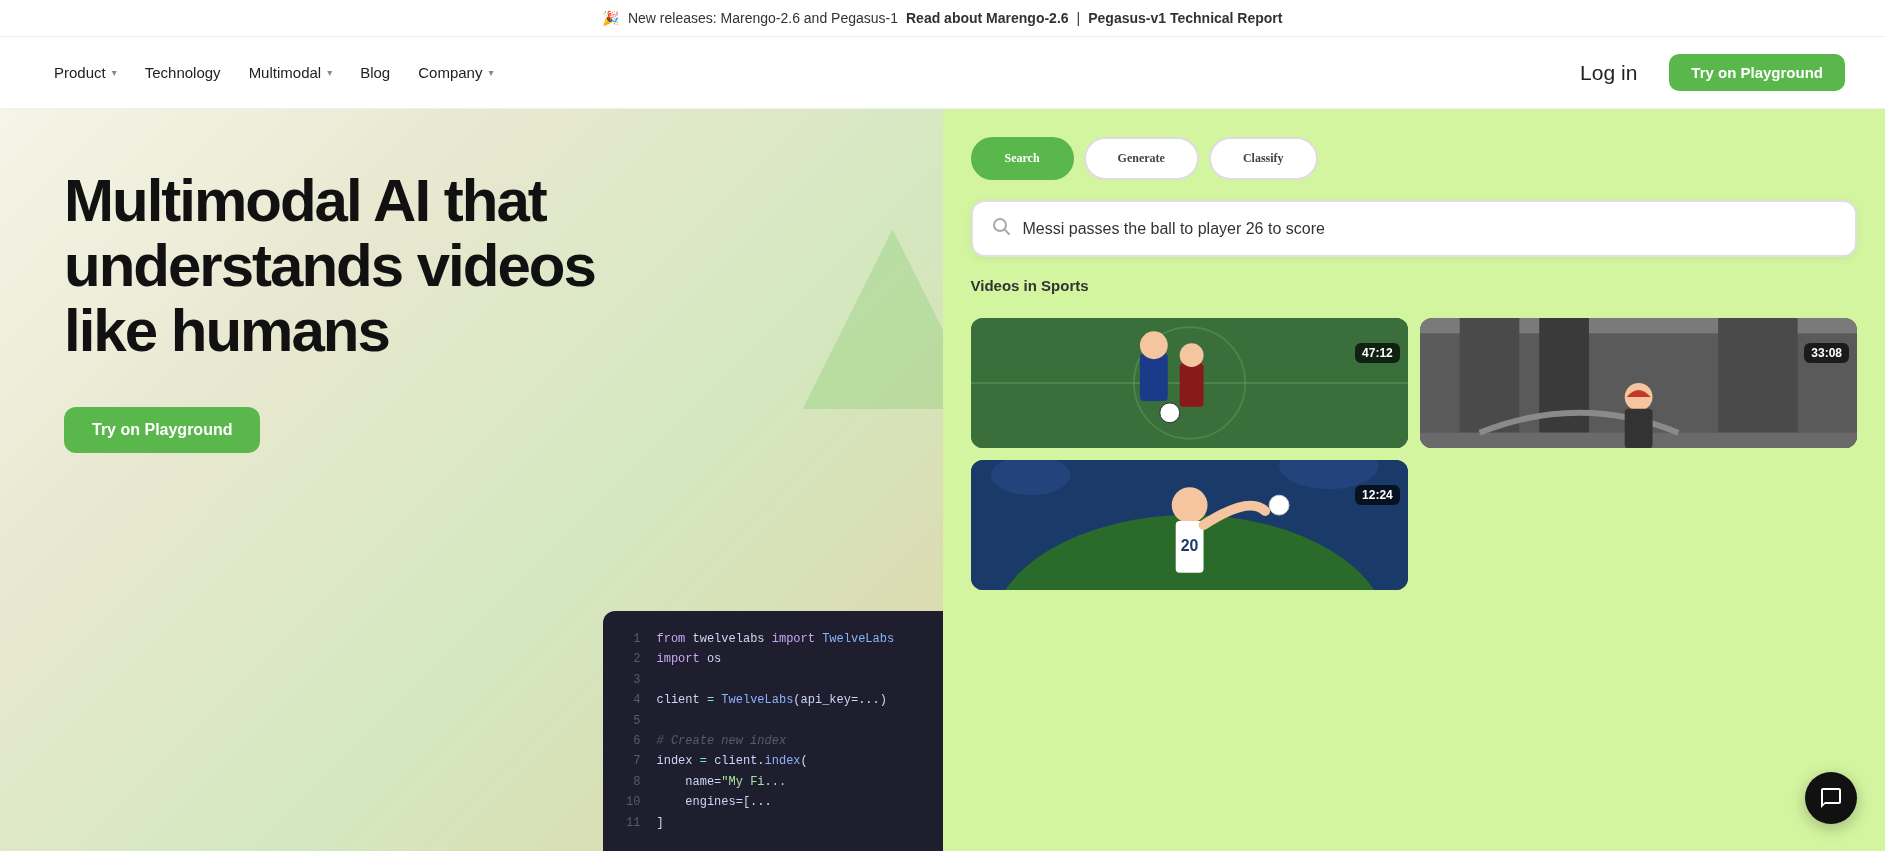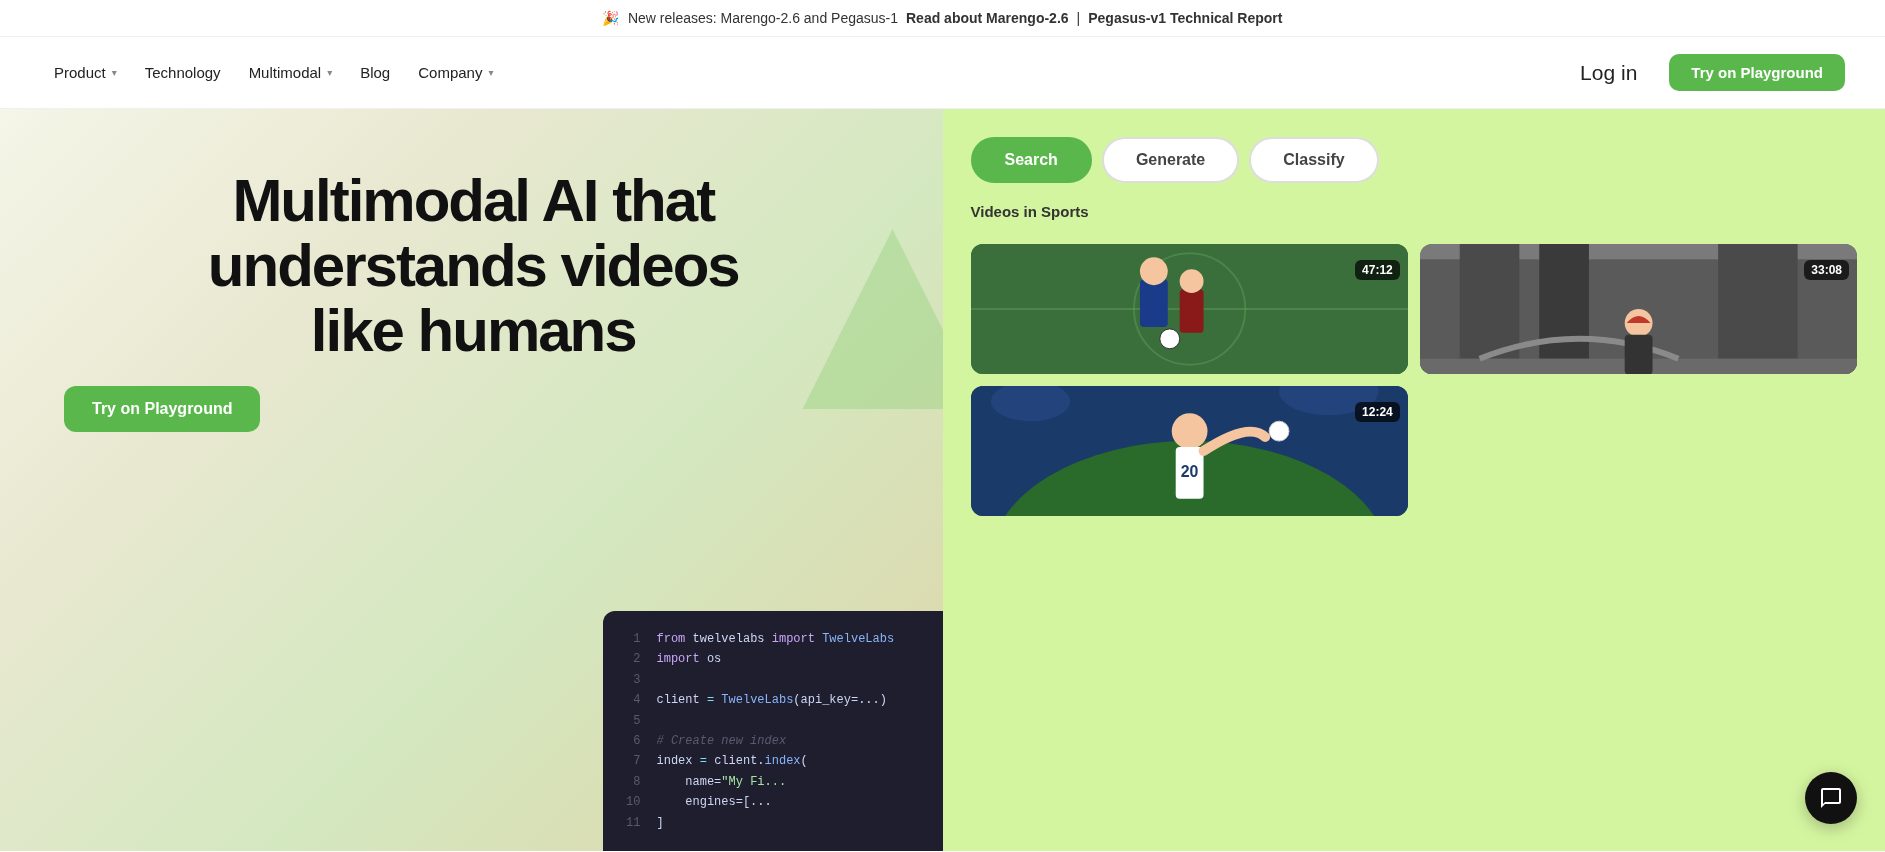--- a/index.html
+++ b/index.html
@@ -126,22 +126,21 @@
       opacity: 0.35;
     }
 
     .hero-content { position: relative; z-index: 2; }
     .hero-title {
       font-size: 60px;
       font-weight: 800;
       line-height: 1.08;
       color: #111;
       letter-spacing: -2px;
-      margin-bottom: 23px;
-      text-align: center;
+      margin-bottom: 44px;
     }
     .hero-subtitle {
       font-size: 17px;
       color: #444;
       line-height: 1.6;
       max-width: 480px;
       margin-bottom: 36px;
     }
     .hero-subtitle a { color: #5ab74c; text-decoration: none; font-weight: 500; }
 
@@ -178,25 +177,26 @@
     }
 
     
     .demo-tabs {
       display: flex;
       gap: 10px;
     }
     .demo-tab {
       padding: 12px 32px;
       border-radius: 50px;
-      font-size: 16px;
+      font-size: 12px;
       font-weight: 600;
       cursor: pointer;
       border: 2px solid transparent;
       transition: all 0.15s;
+      font-family: Liberation Serif, serif;
     }
     .demo-tab.active {
       background: #5ab74c;
       color: #fff;
       border-color: #5ab74c;
     }
     .demo-tab.inactive {
       background: #fff;
       color: #444;
       border-color: #ddd;
@@ -234,21 +234,21 @@
     }
     .video-thumb {
       border-radius: 12px;
       overflow: hidden;
       position: relative;
       height: 130px;
       background: #888;
     }
     .video-duration {
       position: absolute;
-      top: 16px; right: 8px;
+      top: 25px; right: 8px;
       background: rgba(0,0,0,0.7);
       color: #fff;
       font-size: 12px;
       font-weight: 600;
       padding: 3px 7px;
       border-radius: 6px;
     }
 
     
     .video-soccer {
@@ -419,20 +419,29 @@
 
   <div class="hero-right">
     <div class="demo-panel">
 
       <div class="demo-tabs">
         <button class="demo-tab active">Search</button>
         <button class="demo-tab inactive">Generate</button>
         <button class="demo-tab inactive">Classify</button>
       </div>
 
+      <div class="demo-search">
+        <span class="search-icon-wrap">
+          <svg viewBox="0 0 20 20" fill="none" width="20" height="20">
+            <circle cx="9" cy="9" r="6" stroke="#aaa" stroke-width="2"></circle>
+            <line x1="13.5" y1="13.5" x2="18" y2="18" stroke="#aaa" stroke-width="2" stroke-linecap="round"></line>
+          </svg>
+        </span>
+        <input type="text" value="Messi passes the ball to player 26 to score" placeholder="Messi passes the ball to player 26 to score" style="">
+      </div>
 
       <p class="videos-label">Videos in Sports</p>
 
       <div class="videos-grid">
 
         <div class="video-thumb video-soccer">
           <div class="video-overlay">
 
             <svg width="100%" height="100%" viewBox="0 0 220 130" preserveAspectRatio="xMidYMid slice">
               <rect width="220" height="130" fill="#3a6e3a"></rect>

